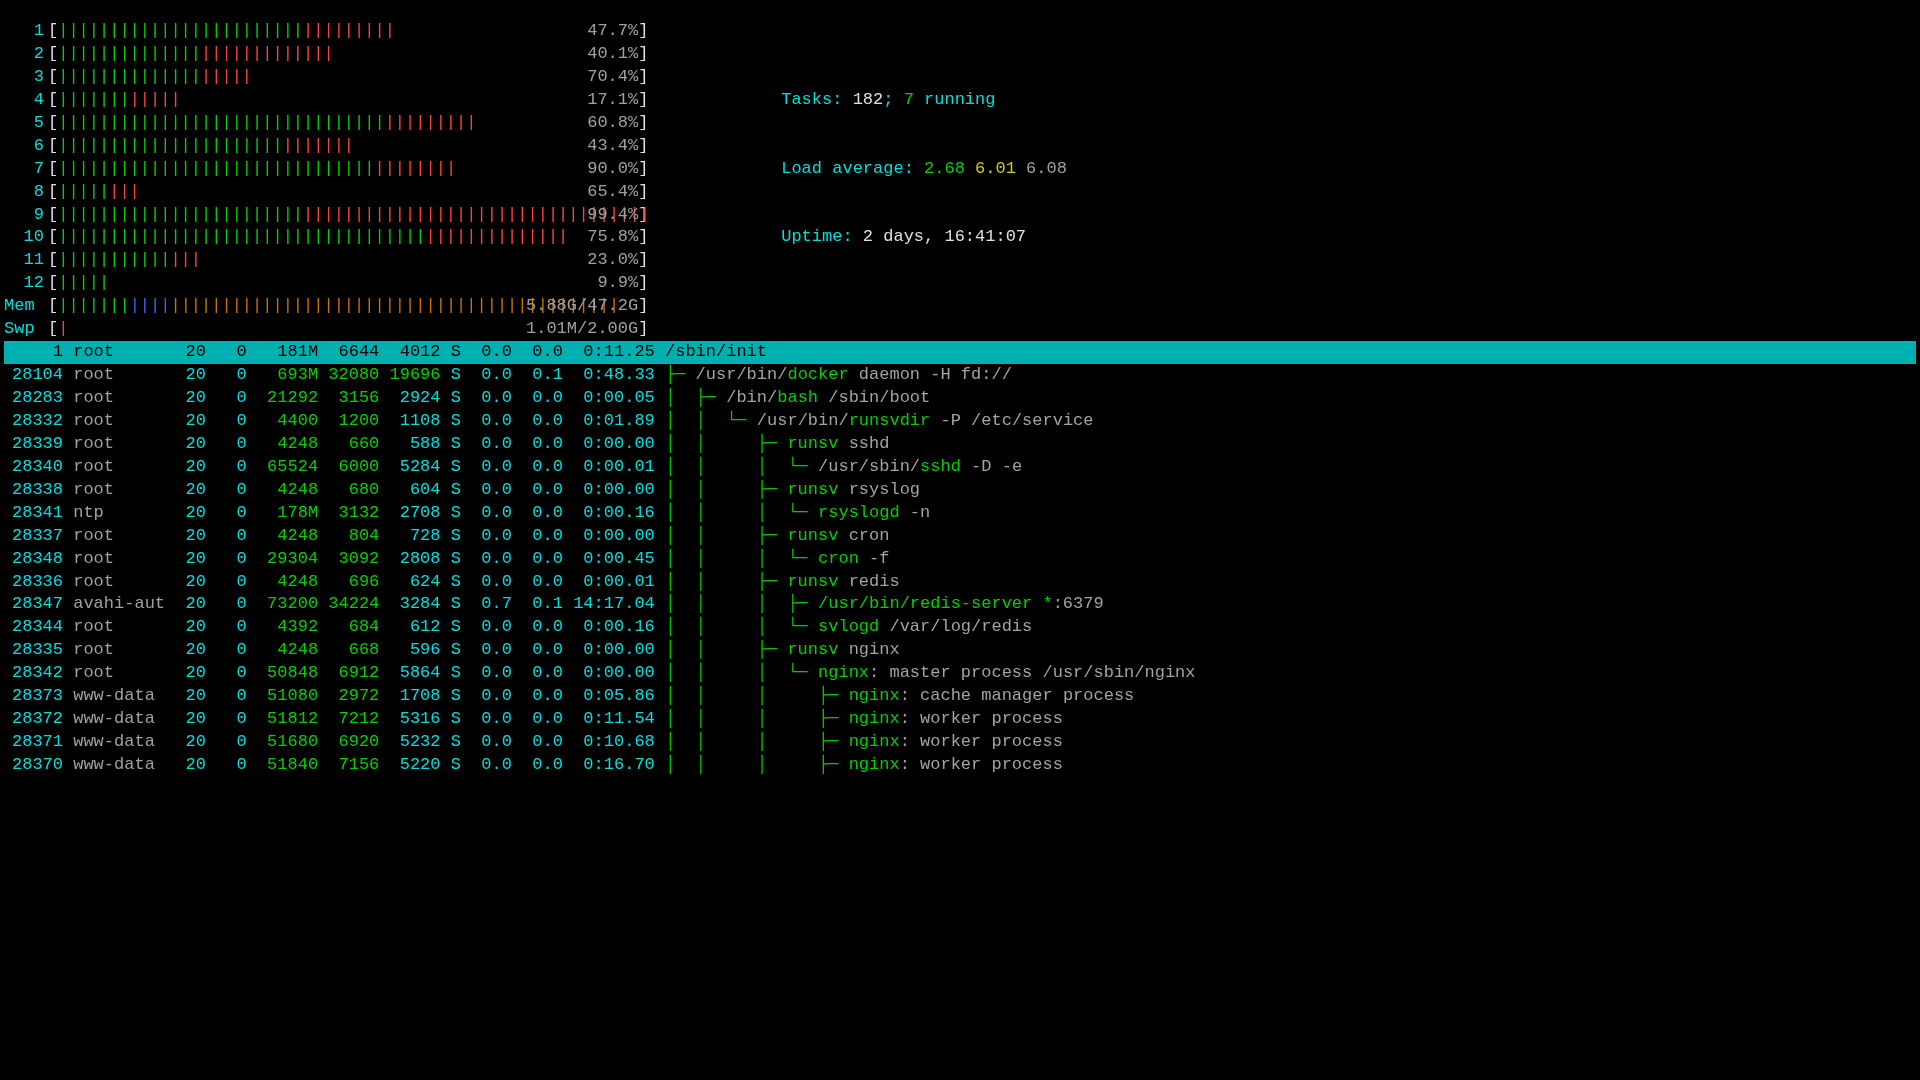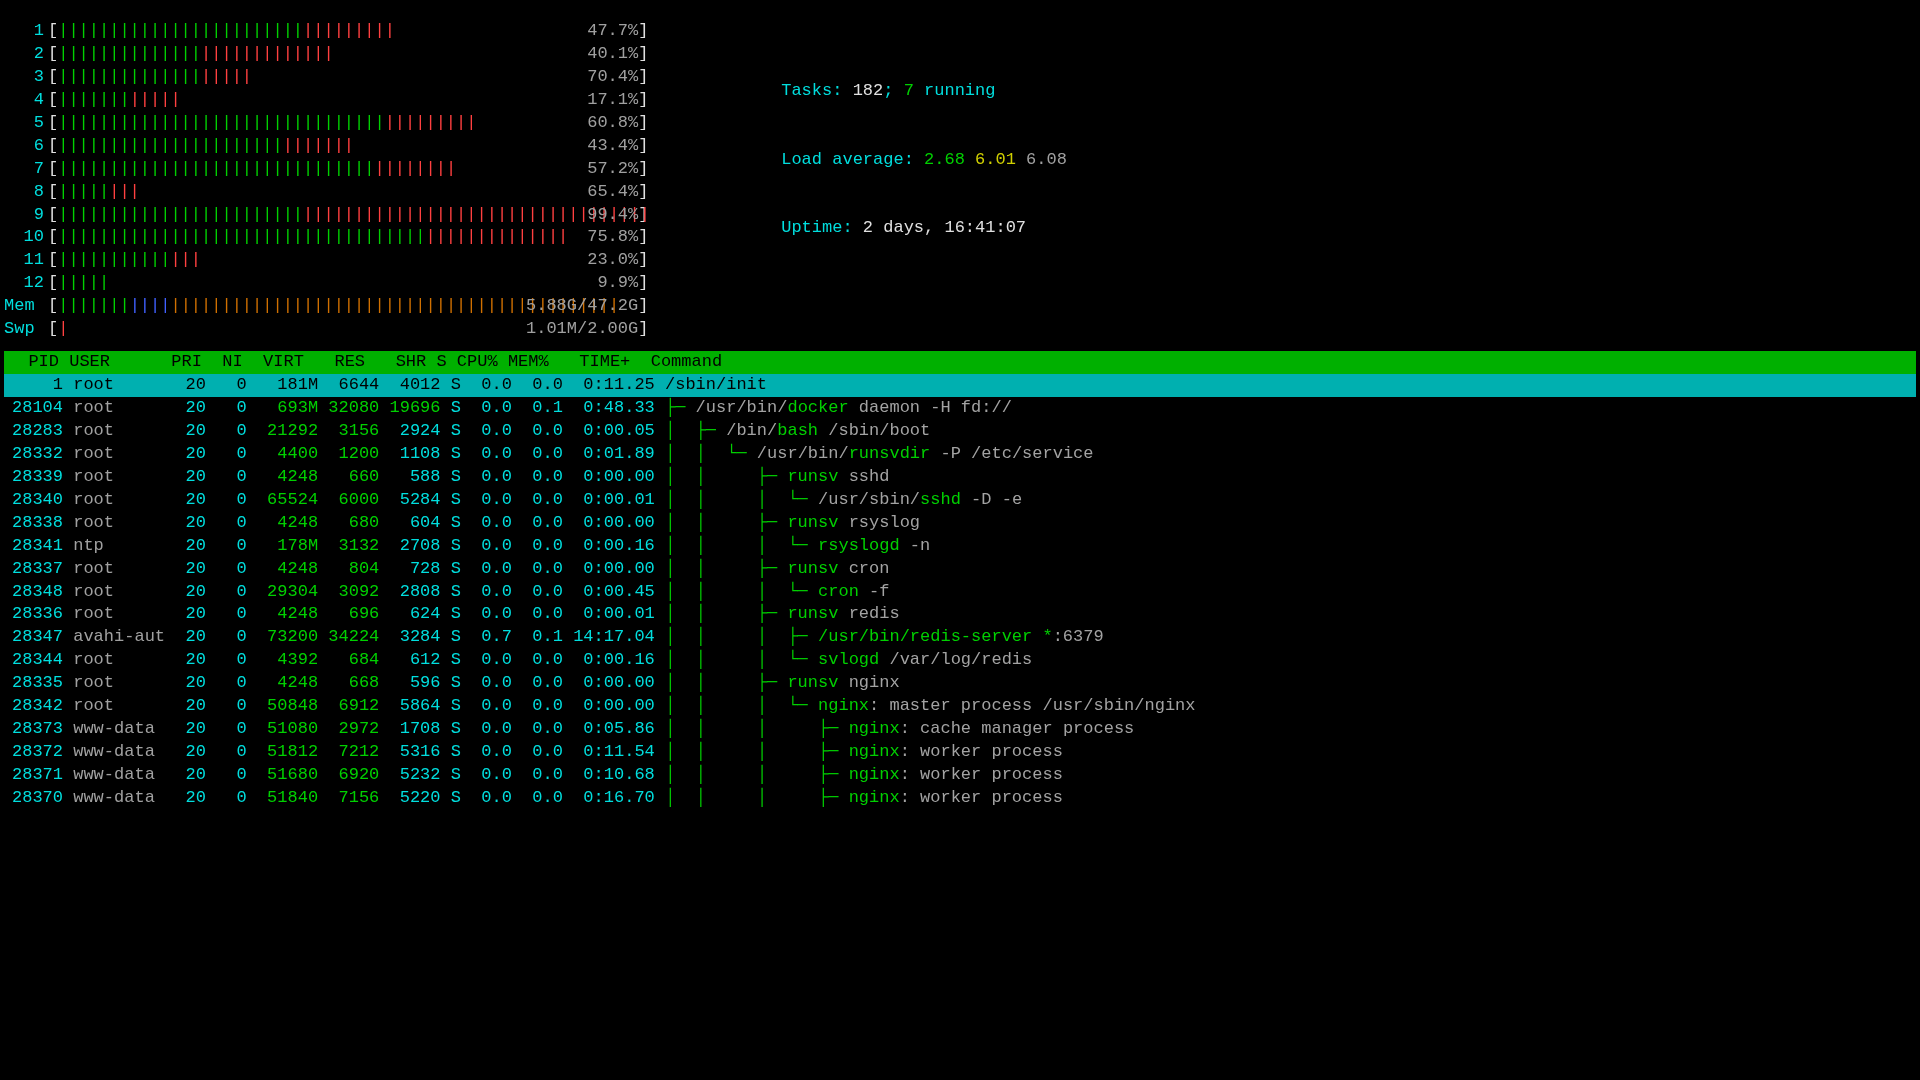--- a/index.html
+++ b/index.html
@@ -49,21 +49,21 @@
   .orange { color: #d07000; }
   .blue   { color: #4060ff; }
   .cyan   { color: #00dede; }
   .grey   { color: #a0a0a0; }
   .white  { color: #e0e0e0; }
   .brown  { color: #a3a3a3; }
 
   .info {
     position: absolute;
     left: 720px;
-    top: 11px;
+    top: 20px;
     white-space: pre;
   }
   .info div { height: 1.35em; }
 
   .header {
     margin-top: 10px;
     background: #00b000;
     color: #000;
     white-space: pre;
     font-weight: normal;
@@ -79,21 +79,21 @@
 
 <div class="screen">
 
   <div id="cpu-section">
       <div class="cpu-row"><span class="cpu-label">1</span><span class="bracket">[</span><span class="bar-wrap"><span class="bars"><span class="green">||||||||||||||||||||||||</span><span class="red">|||||||||</span></span><span class="pct grey">47.7%</span></span><span class="bracket">]</span></div>
       <div class="cpu-row"><span class="cpu-label">2</span><span class="bracket">[</span><span class="bar-wrap"><span class="bars"><span class="green">||||||||||||||</span><span class="red">|||||||||||||</span></span><span class="pct grey">40.1%</span></span><span class="bracket">]</span></div>
       <div class="cpu-row"><span class="cpu-label">3</span><span class="bracket">[</span><span class="bar-wrap"><span class="bars"><span class="green">||||||||||||||</span><span class="red">|||||</span></span><span class="pct grey">70.4%</span></span><span class="bracket">]</span></div>
       <div class="cpu-row"><span class="cpu-label">4</span><span class="bracket">[</span><span class="bar-wrap"><span class="bars"><span class="green">|||||||</span><span class="red">|||||</span></span><span class="pct grey">17.1%</span></span><span class="bracket">]</span></div>
       <div class="cpu-row"><span class="cpu-label">5</span><span class="bracket">[</span><span class="bar-wrap"><span class="bars"><span class="green">||||||||||||||||||||||||||||||||</span><span class="red">|||||||||</span></span><span class="pct grey">60.8%</span></span><span class="bracket">]</span></div>
       <div class="cpu-row"><span class="cpu-label">6</span><span class="bracket">[</span><span class="bar-wrap"><span class="bars"><span class="green">||||||||||||||||||||||</span><span class="red">|||||||</span></span><span class="pct grey">43.4%</span></span><span class="bracket">]</span></div>
-      <div class="cpu-row"><span class="cpu-label">7</span><span class="bracket">[</span><span class="bar-wrap"><span class="bars"><span class="green">|||||||||||||||||||||||||||||||</span><span class="red">||||||||</span></span><span class="pct grey">57.2%</span></span><span class="bracket">]</span></div>
+      <div class="cpu-row"><span class="cpu-label">7</span><span class="bracket">[</span><span class="bar-wrap"><span class="bars"><span class="green">|||||||||||||||||||||||||||||||</span><span class="red">||||||||</span></span><span class="pct grey">90.0%</span></span><span class="bracket">]</span></div>
       <div class="cpu-row"><span class="cpu-label">8</span><span class="bracket">[</span><span class="bar-wrap"><span class="bars"><span class="green">|||||</span><span class="red">|||</span></span><span class="pct grey">65.4%</span></span><span class="bracket">]</span></div>
       <div class="cpu-row"><span class="cpu-label">9</span><span class="bracket">[</span><span class="bar-wrap"><span class="bars"><span class="green">||||||||||||||||||||||||</span><span class="red">||||||||||||||||||||||||||||||||||</span></span><span class="pct red">99.4%</span></span><span class="bracket">]</span></div>
       <div class="cpu-row"><span class="cpu-label">10</span><span class="bracket">[</span><span class="bar-wrap"><span class="bars"><span class="green">||||||||||||||||||||||||||||||||||||</span><span class="red">||||||||||||||</span></span><span class="pct grey">75.8%</span></span><span class="bracket">]</span></div>
       <div class="cpu-row"><span class="cpu-label">11</span><span class="bracket">[</span><span class="bar-wrap"><span class="bars"><span class="green">|||||||||||</span><span class="red">|||</span></span><span class="pct grey">23.0%</span></span><span class="bracket">]</span></div>
       <div class="cpu-row"><span class="cpu-label">12</span><span class="bracket">[</span><span class="bar-wrap"><span class="bars"><span class="green">|||||</span><span class="red"></span></span><span class="pct grey">9.9%</span></span><span class="bracket">]</span></div>
       <div class="cpu-row"><span class="cpu-label" style="text-align: left; width: 40px;">Mem</span><span class="bracket">[</span><span class="bar-wrap"><span class="bars"><span class="green">|||||||</span><span class="blue">||||</span><span class="orange">||||||||||||||||||||||||||||||||||||||||||||</span></span><span class="pct grey">5.88G/47.2G</span></span><span class="bracket">]</span></div>
       <div class="cpu-row"><span class="cpu-label" style="text-align: left;">Swp</span><span class="bracket">[</span><span class="bar-wrap"><span class="bars"><span class="red">|</span></span><span class="pct grey">1.01M/2.00G</span></span><span class="bracket">]</span></div>
     </div>
 
   <div class="info">
@@ -101,17 +101,16 @@
       <span class="cyan">Tasks: </span><span class="white">182</span><span class="cyan">; </span><span class="green">7</span><span class="cyan"> running</span>
     </div>
     <div>
       <span class="cyan">Load average: </span><span class="green">2.68</span><span> </span><span class="yellow">6.01</span><span> </span><span class="grey">6.08</span>
     </div>
     <div>
       <span class="cyan">Uptime: </span><span class="white">2 days, 16:41:07</span>
     </div>
   </div>
 
-  <div class="header">  PID USER      PRI  NI  VIRT   RES   SHR S CPU% MEM%   TIME+  Command</div>
 
   <div class="rows" id="process-rows"><div class="row selected"><span style="color:#000">    1 </span><span style="color:#000">root      </span><span style="color:#000"> 20 </span><span style="color:#000">  0 </span><span style="color:#000">  181M </span><span style="color:#000"> 6644 </span><span style="color:#000"> 4012 </span><span style="color:#000">S </span><span style="color:#000"> 0.0 </span><span style="color:#000"> 0.0 </span><span style="color:#000"> 0:11.25 </span><span class="cmd-wrap" style="color:#000"><span class="black" style="color:#000;">/sbin/init</span></span></div><div class="row"><span class="cyan">28104 </span><span class="grey">root      </span><span class="cyan"> 20 </span><span class="cyan">  0 </span><span class="green">  693M </span><span class="green">32080 </span><span class="green">19696 </span><span class="cyan">S </span><span class="cyan"> 0.0 </span><span class="cyan"> 0.1 </span><span class="cyan"> 0:48.33 </span><span class="cmd-wrap"><span class="green" style="">├─ </span><span class="brown" style="">/usr/bin/</span><span class="green" style="">docker</span><span class="brown" style=""> daemon -H fd://</span></span></div><div class="row"><span class="cyan">28283 </span><span class="grey">root      </span><span class="cyan"> 20 </span><span class="cyan">  0 </span><span class="green"> 21292 </span><span class="green"> 3156 </span><span class="cyan"> 2924 </span><span class="cyan">S </span><span class="cyan"> 0.0 </span><span class="cyan"> 0.0 </span><span class="cyan"> 0:00.05 </span><span class="cmd-wrap"><span class="green" style="">│  ├─ </span><span class="brown" style="">/bin/</span><span class="green" style="">bash</span><span class="brown" style=""> /sbin/boot</span></span></div><div class="row"><span class="cyan">28332 </span><span class="grey">root      </span><span class="cyan"> 20 </span><span class="cyan">  0 </span><span class="green">  4400 </span><span class="green"> 1200 </span><span class="cyan"> 1108 </span><span class="cyan">S </span><span class="cyan"> 0.0 </span><span class="cyan"> 0.0 </span><span class="cyan"> 0:01.89 </span><span class="cmd-wrap"><span class="green" style="">│  │  └─ </span><span class="brown" style="">/usr/bin/</span><span class="green" style="">runsvdir</span><span class="brown" style=""> -P /etc/service</span></span></div><div class="row"><span class="cyan">28339 </span><span class="grey">root      </span><span class="cyan"> 20 </span><span class="cyan">  0 </span><span class="green">  4248 </span><span class="green">  660 </span><span class="cyan">  588 </span><span class="cyan">S </span><span class="cyan"> 0.0 </span><span class="cyan"> 0.0 </span><span class="cyan"> 0:00.00 </span><span class="cmd-wrap"><span class="green" style="">│  │     ├─ </span><span class="green" style="">runsv</span><span class="brown" style=""> sshd</span></span></div><div class="row"><span class="cyan">28340 </span><span class="grey">root      </span><span class="cyan"> 20 </span><span class="cyan">  0 </span><span class="green"> 65524 </span><span class="green"> 6000 </span><span class="cyan"> 5284 </span><span class="cyan">S </span><span class="cyan"> 0.0 </span><span class="cyan"> 0.0 </span><span class="cyan"> 0:00.01 </span><span class="cmd-wrap"><span class="green" style="">│  │     │  └─ </span><span class="brown" style="">/usr/sbin/</span><span class="green" style="">sshd</span><span class="brown" style=""> -D -e</span></span></div><div class="row"><span class="cyan">28338 </span><span class="grey">root      </span><span class="cyan"> 20 </span><span class="cyan">  0 </span><span class="green">  4248 </span><span class="green">  680 </span><span class="cyan">  604 </span><span class="cyan">S </span><span class="cyan"> 0.0 </span><span class="cyan"> 0.0 </span><span class="cyan"> 0:00.00 </span><span class="cmd-wrap"><span class="green" style="">│  │     ├─ </span><span class="green" style="">runsv</span><span class="brown" style=""> rsyslog</span></span></div><div class="row"><span class="cyan">28341 </span><span class="grey">ntp       </span><span class="cyan"> 20 </span><span class="cyan">  0 </span><span class="green">  178M </span><span class="green"> 3132 </span><span class="cyan"> 2708 </span><span class="cyan">S </span><span class="cyan"> 0.0 </span><span class="cyan"> 0.0 </span><span class="cyan"> 0:00.16 </span><span class="cmd-wrap"><span class="green" style="">│  │     │  └─ </span><span class="green" style="">rsyslogd</span><span class="brown" style=""> -n</span></span></div><div class="row"><span class="cyan">28337 </span><span class="grey">root      </span><span class="cyan"> 20 </span><span class="cyan">  0 </span><span class="green">  4248 </span><span class="green">  804 </span><span class="cyan">  728 </span><span class="cyan">S </span><span class="cyan"> 0.0 </span><span class="cyan"> 0.0 </span><span class="cyan"> 0:00.00 </span><span class="cmd-wrap"><span class="green" style="">│  │     ├─ </span><span class="green" style="">runsv</span><span class="brown" style=""> cron</span></span></div><div class="row"><span class="cyan">28348 </span><span class="grey">root      </span><span class="cyan"> 20 </span><span class="cyan">  0 </span><span class="green"> 29304 </span><span class="green"> 3092 </span><span class="cyan"> 2808 </span><span class="cyan">S </span><span class="cyan"> 0.0 </span><span class="cyan"> 0.0 </span><span class="cyan"> 0:00.45 </span><span class="cmd-wrap"><span class="green" style="">│  │     │  └─ </span><span class="green" style="">cron</span><span class="brown" style=""> -f</span></span></div><div class="row"><span class="cyan">28336 </span><span class="grey">root      </span><span class="cyan"> 20 </span><span class="cyan">  0 </span><span class="green">  4248 </span><span class="green">  696 </span><span class="cyan">  624 </span><span class="cyan">S </span><span class="cyan"> 0.0 </span><span class="cyan"> 0.0 </span><span class="cyan"> 0:00.01 </span><span class="cmd-wrap"><span class="green" style="">│  │     ├─ </span><span class="green" style="">runsv</span><span class="brown" style=""> redis</span></span></div><div class="row"><span class="cyan">28347 </span><span class="grey">avahi-aut </span><span class="cyan"> 20 </span><span class="cyan">  0 </span><span class="green"> 73200 </span><span class="green">34224 </span><span class="cyan"> 3284 </span><span class="cyan">S </span><span class="cyan"> 0.7 </span><span class="cyan"> 0.1 </span><span class="cyan">14:17.04 </span><span class="cmd-wrap"><span class="green" style="">│  │     │  ├─ </span><span class="green" style="">/usr/bin/redis-server *</span><span class="brown" style="">:6379</span></span></div><div class="row"><span class="cyan">28344 </span><span class="grey">root      </span><span class="cyan"> 20 </span><span class="cyan">  0 </span><span class="green">  4392 </span><span class="green">  684 </span><span class="cyan">  612 </span><span class="cyan">S </span><span class="cyan"> 0.0 </span><span class="cyan"> 0.0 </span><span class="cyan"> 0:00.16 </span><span class="cmd-wrap"><span class="green" style="">│  │     │  └─ </span><span class="green" style="">svlogd</span><span class="brown" style=""> /var/log/redis</span></span></div><div class="row"><span class="cyan">28335 </span><span class="grey">root      </span><span class="cyan"> 20 </span><span class="cyan">  0 </span><span class="green">  4248 </span><span class="green">  668 </span><span class="cyan">  596 </span><span class="cyan">S </span><span class="cyan"> 0.0 </span><span class="cyan"> 0.0 </span><span class="cyan"> 0:00.00 </span><span class="cmd-wrap"><span class="green" style="">│  │     ├─ </span><span class="green" style="">runsv</span><span class="brown" style=""> nginx</span></span></div><div class="row"><span class="cyan">28342 </span><span class="grey">root      </span><span class="cyan"> 20 </span><span class="cyan">  0 </span><span class="green"> 50848 </span><span class="green"> 6912 </span><span class="cyan"> 5864 </span><span class="cyan">S </span><span class="cyan"> 0.0 </span><span class="cyan"> 0.0 </span><span class="cyan"> 0:00.00 </span><span class="cmd-wrap"><span class="green" style="">│  │     │  └─ </span><span class="green" style="">nginx</span><span class="brown" style="">: master process /usr/sbin/nginx</span></span></div><div class="row"><span class="cyan">28373 </span><span class="grey">www-data  </span><span class="cyan"> 20 </span><span class="cyan">  0 </span><span class="green"> 51080 </span><span class="green"> 2972 </span><span class="cyan"> 1708 </span><span class="cyan">S </span><span class="cyan"> 0.0 </span><span class="cyan"> 0.0 </span><span class="cyan"> 0:05.86 </span><span class="cmd-wrap"><span class="green" style="">│  │     │     ├─ </span><span class="green" style="">nginx</span><span class="brown" style="">: cache manager process</span></span></div><div class="row"><span class="cyan">28372 </span><span class="grey">www-data  </span><span class="cyan"> 20 </span><span class="cyan">  0 </span><span class="green"> 51812 </span><span class="green"> 7212 </span><span class="cyan"> 5316 </span><span class="cyan">S </span><span class="cyan"> 0.0 </span><span class="cyan"> 0.0 </span><span class="cyan"> 0:11.54 </span><span class="cmd-wrap"><span class="green" style="">│  │     │     ├─ </span><span class="green" style="">nginx</span><span class="brown" style="">: worker process</span></span></div><div class="row"><span class="cyan">28371 </span><span class="grey">www-data  </span><span class="cyan"> 20 </span><span class="cyan">  0 </span><span class="green"> 51680 </span><span class="green"> 6920 </span><span class="cyan"> 5232 </span><span class="cyan">S </span><span class="cyan"> 0.0 </span><span class="cyan"> 0.0 </span><span class="cyan"> 0:10.68 </span><span class="cmd-wrap"><span class="green" style="">│  │     │     ├─ </span><span class="green" style="">nginx</span><span class="brown" style="">: worker process</span></span></div><div class="row"><span class="cyan">28370 </span><span class="grey">www-data  </span><span class="cyan"> 20 </span><span class="cyan">  0 </span><span class="green"> 51840 </span><span class="green"> 7156 </span><span class="cyan"> 5220 </span><span class="cyan">S </span><span class="cyan"> 0.0 </span><span class="cyan"> 0.0 </span><span class="cyan"> 0:16.70 </span><span class="cmd-wrap"><span class="green" style="">│  │     │     ├─ </span><span class="green" style="">nginx</span><span class="brown" style="">: worker process</span></span></div></div>
 
 </div>
 
 </body></html>

